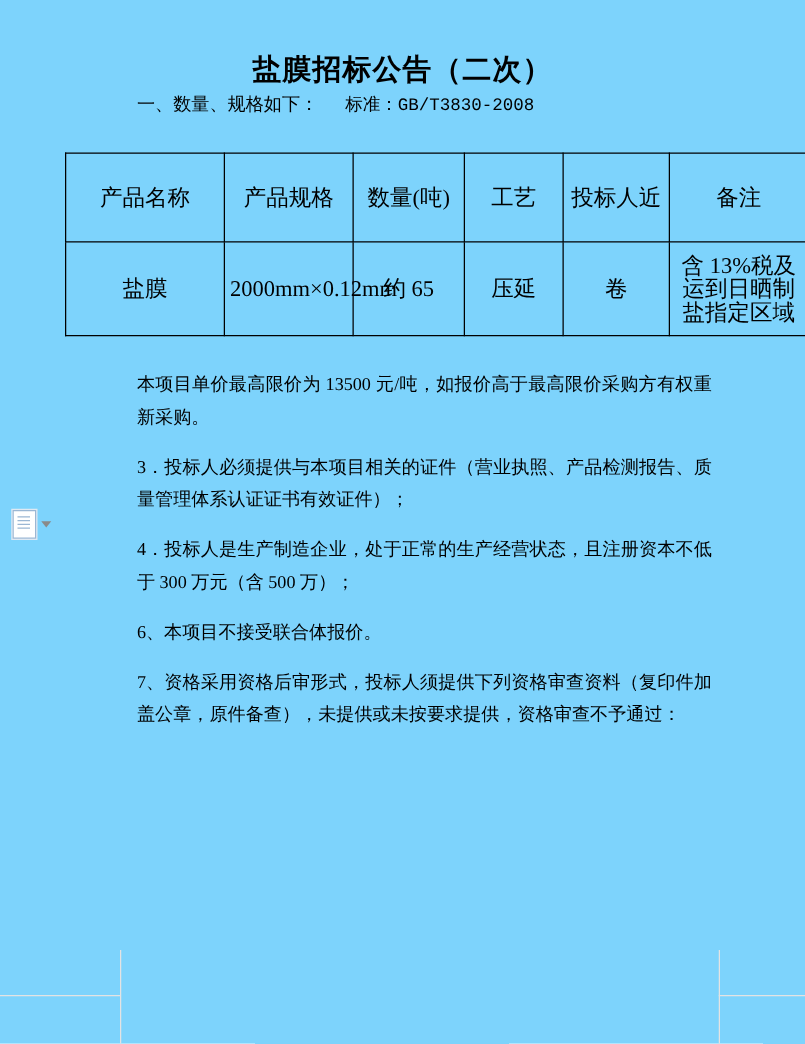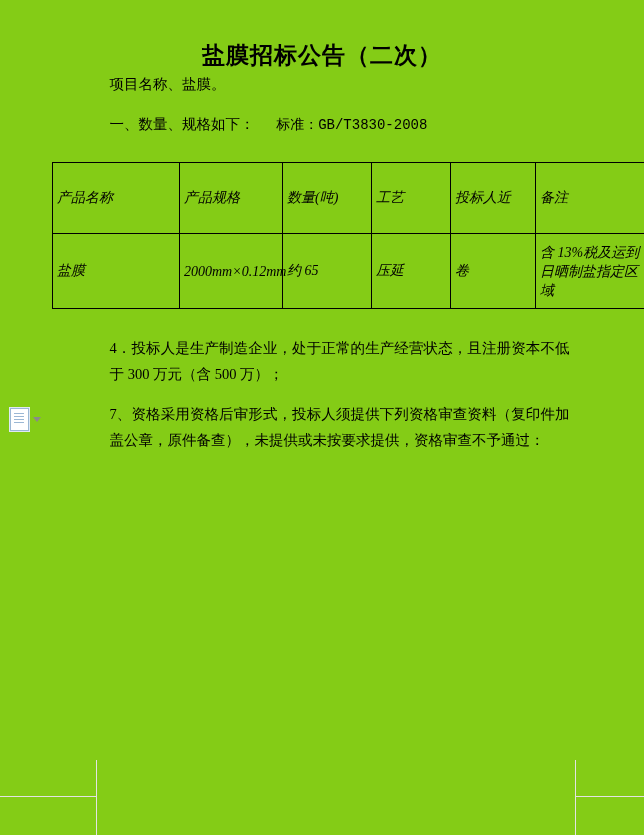--- a/index.html
+++ b/index.html
@@ -12,21 +12,21 @@
     height: 835px;
     font-family: "Liberation Serif", "DejaVu Serif", serif;
     color: #000000;
     position: relative;
     overflow: hidden;
   }
   .page {
     position: relative;
     width: 644px;
     height: 835px;
-    background: #84cc16;
+    background: #7dd3fc;
   }
   
   .guide {
     position: absolute;
     background: #e3e3e3;
   }
   .guide.v-left { left: 96px; top: 760px; width: 1px; height: 75px; }
   .guide.v-right { left: 575px; top: 760px; width: 1px; height: 75px; }
   .guide.h-bot { left: 0px; top: 796px; width: 96px; height: 1px; }
   .guide.h-bot2 { left: 575px; top: 796px; width: 69px; height: 1px; }
@@ -57,27 +57,26 @@
   .spec-line .std-label { margin-left: 18px; }
 
   table.spec {
     border-collapse: collapse;
     margin: 24px 0 26px 52px;
     width: 540px;
     table-layout: fixed;
   }
   table.spec td, table.spec th {
     border: 1px solid #000000;
-    text-align: left;
+    text-align: center;
     vertical-align: middle;
-    font-size: 14px;
+    font-size: 18px;
     padding: 6px 4px;
     font-family: "Liberation Serif", "DejaVu Serif", serif;
     font-weight: normal;
-    font-style: italic;
   }
   table.spec thead td { height: 58px; }
   table.spec tbody td { height: 62px; }
   td.c1 { width: 118px; }
   td.c2 { width: 94px; }
   td.c3 { width: 80px; }
   td.c4 { width: 70px; }
   td.c5 { width: 76px; }
   td.c6 { width: 102px; }
   .cell-strong { font-weight: bold; font-family: "Liberation Mono", "DejaVu Sans Mono", monospace; font-size: 13px; line-height: 17px; }
@@ -123,21 +122,20 @@
 <div class="page">
 
   <div class="guide v-left"></div>
   <div class="guide v-right"></div>
   <div class="guide h-bot"></div>
   <div class="guide h-bot2"></div>
 
   <h1 class="doc-title">盐膜招标公告（二次）</h1>
 
   <div class="content">
-    <p class="para first-para">项目名称、盐膜。</p>
     <p class="para spec-line">
       <span>一、数量、规格如下：</span>
       <span class="std-label mono">标准：GB/T3830-2008</span>
     </p>
   </div>
 
   <table class="spec">
     <thead>
       <tr>
         <td class="c1">产品名称</td>
@@ -154,21 +152,24 @@
         <td class="c2 cell-strong">2000mm×0.12mm</td>
         <td class="c3">约 65</td>
         <td class="c4">压延</td>
         <td class="c5">卷</td>
         <td class="c6 cell-note">含 13%税及运到日晒制盐指定区域</td>
       </tr>
     </tbody>
   </table>
 
   <div class="content">
+    <p class="para">本项目单价最高限价为 13500 元/吨，如报价高于最高限价采购方有权重新采购。</p>
+    <p class="para">3．投标人必须提供与本项目相关的证件（营业执照、产品检测报告、质量管理体系认证证书有效证件）；</p>
     <p class="para">4．投标人是生产制造企业，处于正常的生产经营状态，且注册资本不低于 300 万元（含 500 万）；</p>
+    <p class="para">6、本项目不接受联合体报价。</p>
     <p class="para">7、资格采用资格后审形式，投标人须提供下列资格审查资料（复印件加盖公章，原件备查），未提供或未按要求提供，资格审查不予通过：</p>
   </div>
 
   <div class="attach-icon">
     <div class="doc-glyph"></div>
     <div class="caret"></div>
   </div>
 
 </div>
 

